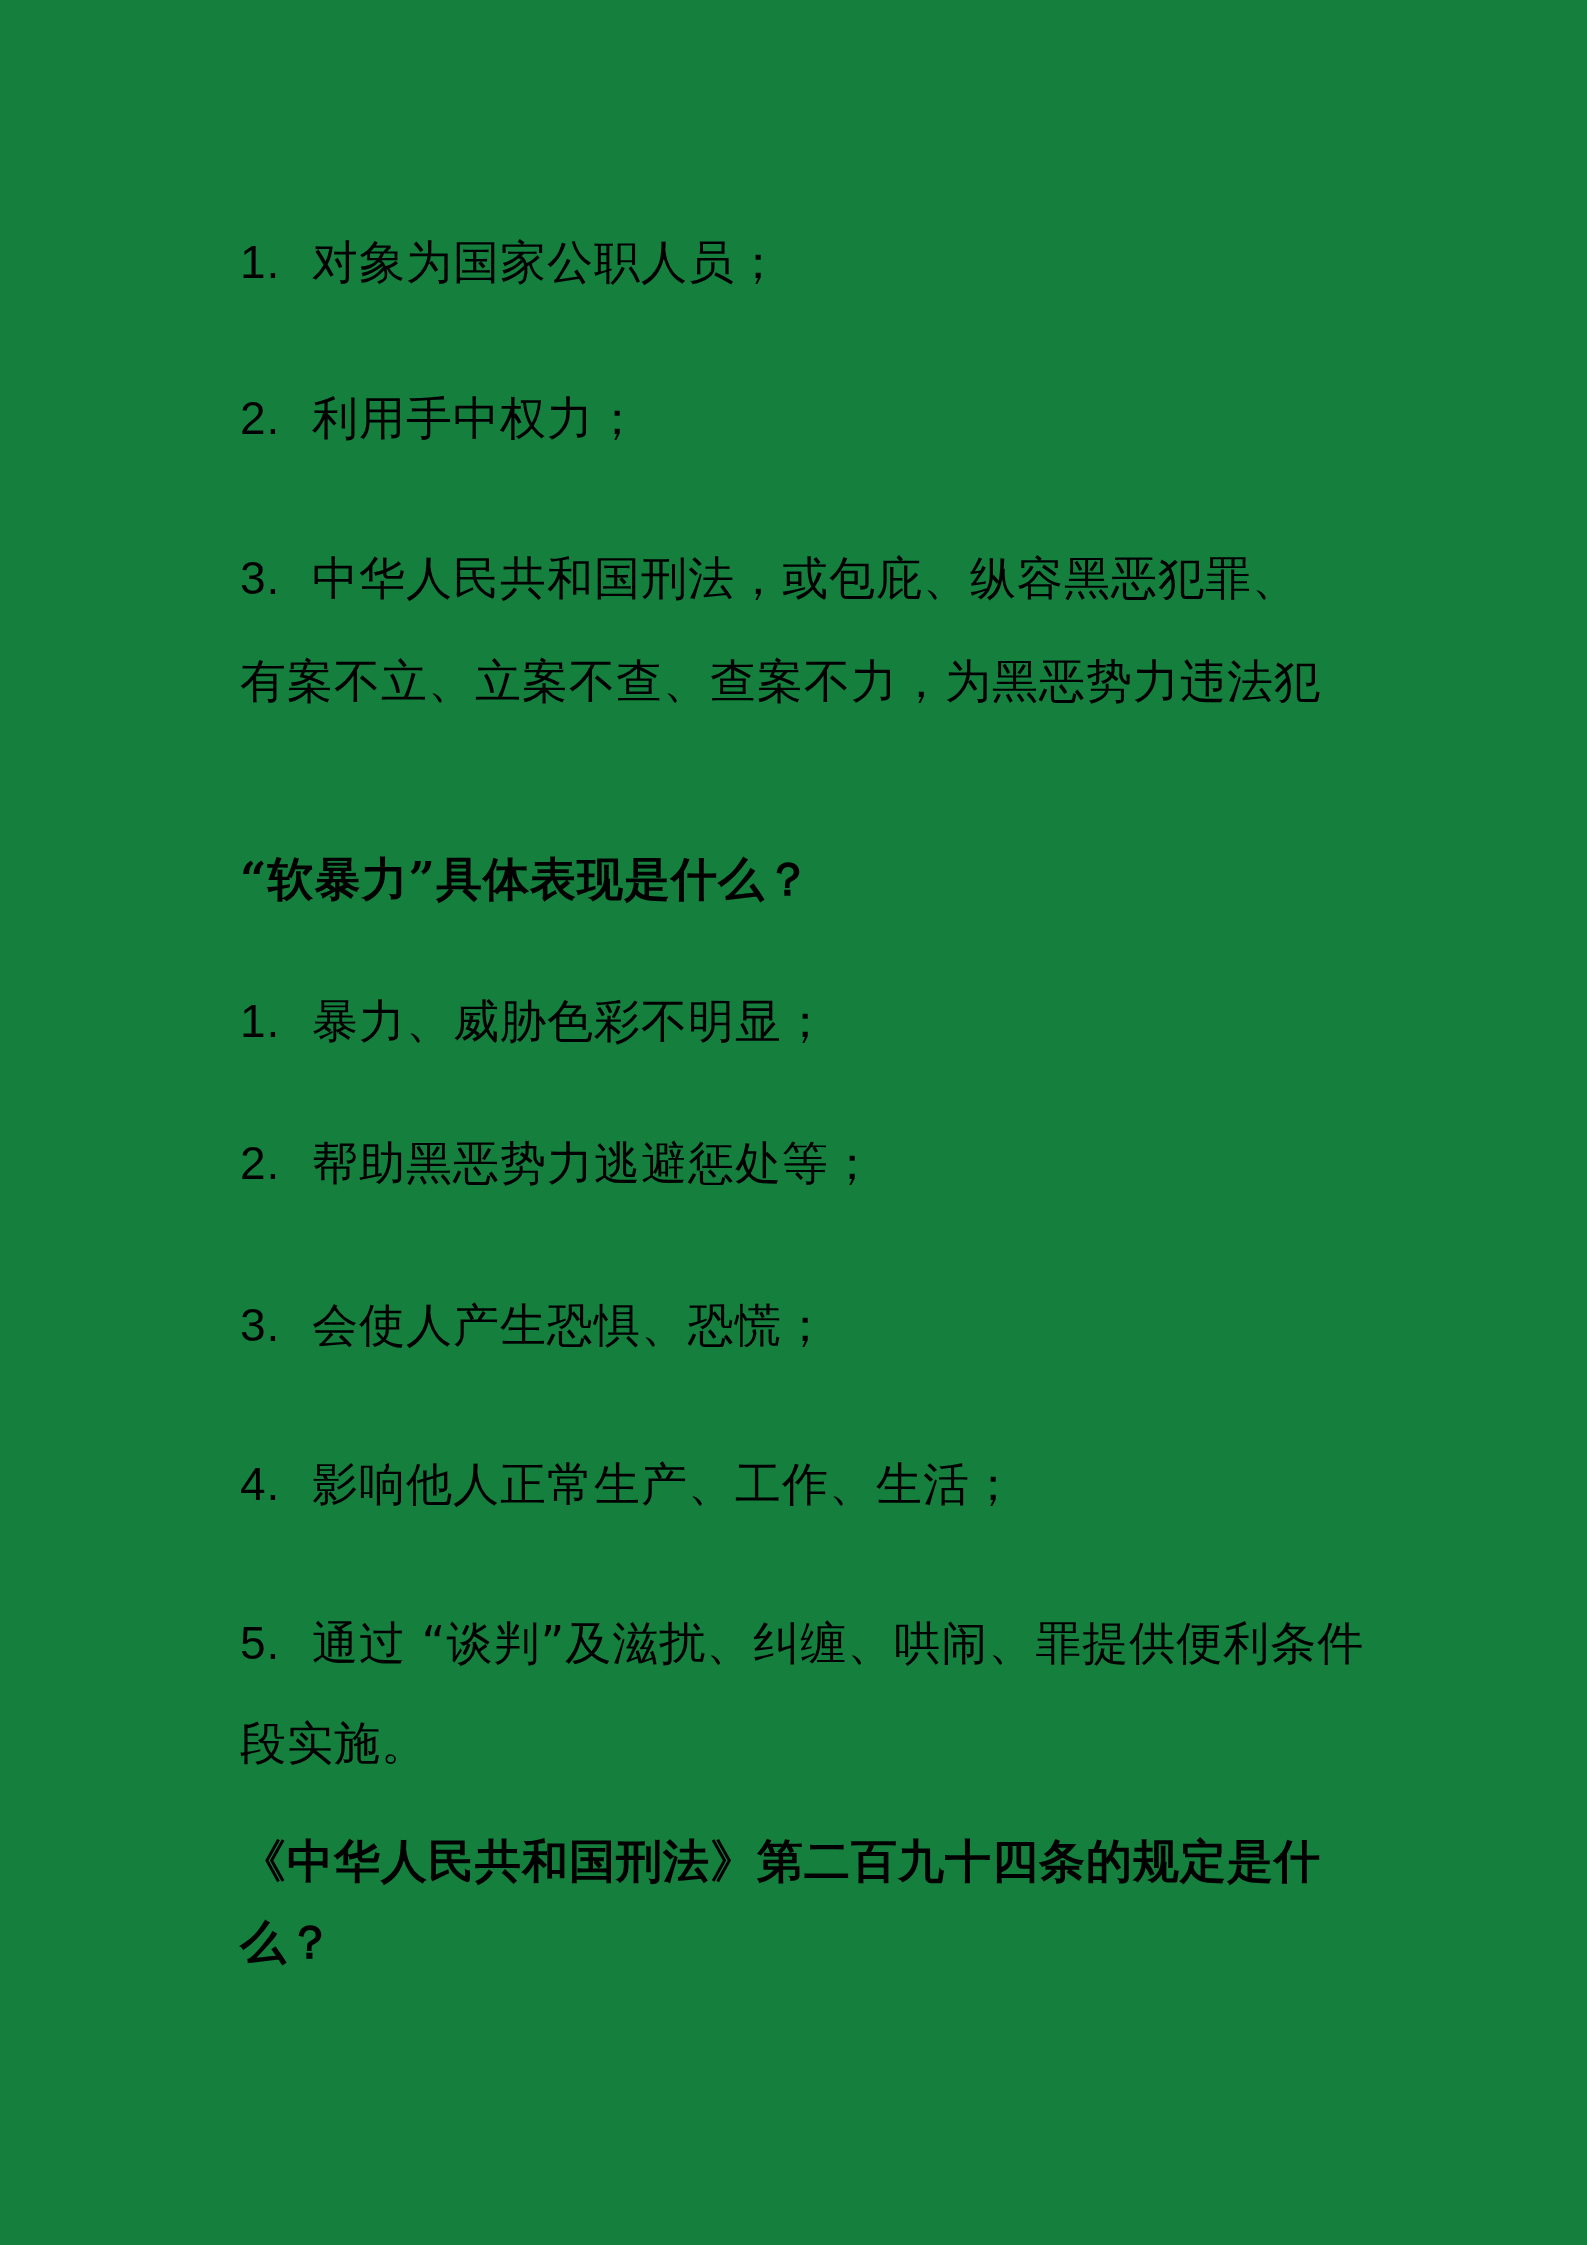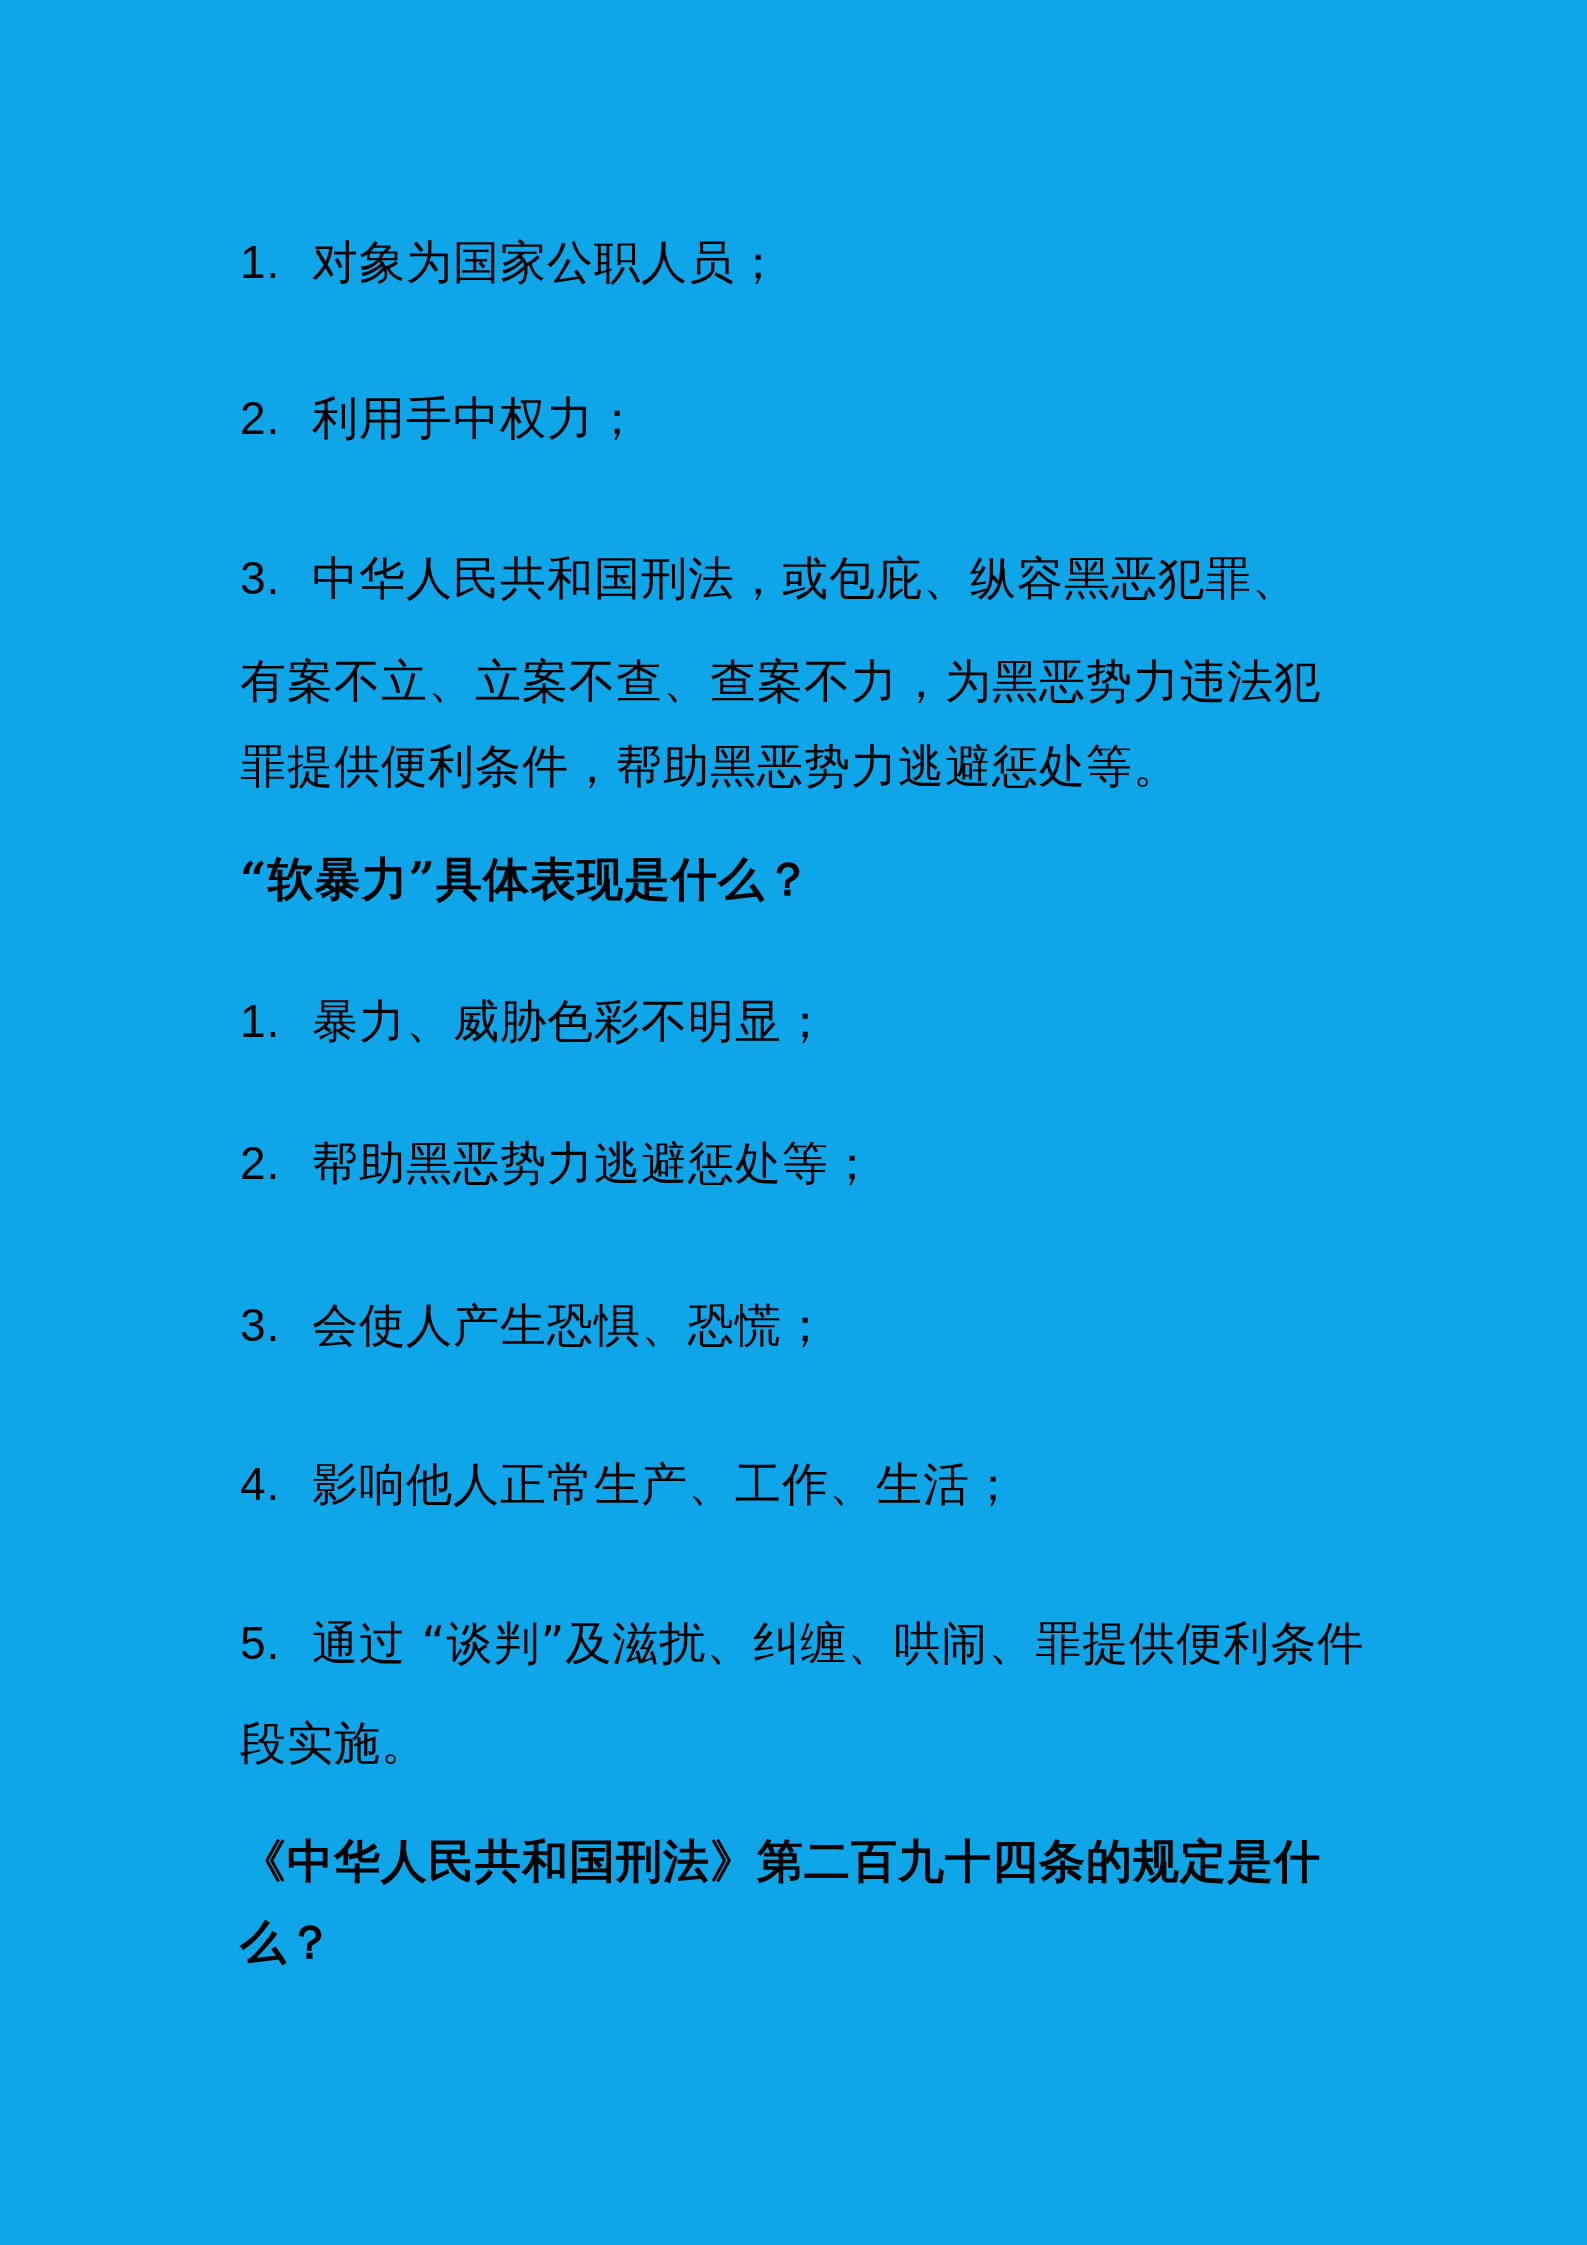--- a/index.html
+++ b/index.html
@@ -1,17 +1,17 @@
 <!DOCTYPE html>
 <html><head>
 <meta charset="utf-8">
 <style>
   html, body { margin: 0; padding: 0; background: #ffffff; }
   body { width: 1587px; height: 2245px; position: relative; overflow: hidden; }
-  .page { position: absolute; left: 0; top: 0; width: 1587px; height: 2245px; background: #0ea5e9; }
+  .page { position: absolute; left: 0; top: 0; width: 1587px; height: 2245px; background: #15803d; }
   .line {
     position: absolute;
     left: 240px;
     width: 1100px;
     font-family: "DejaVu Sans", "Liberation Sans", sans-serif;
     font-size: 46px;
     line-height: 60px;
     color: #000;
     white-space: nowrap;
     letter-spacing: 1px;
@@ -32,21 +32,20 @@
   </div>
 
   <div class="line" style="top:388px;">
     <span class="num">2.</span><span>利用手中权力；</span>
   </div>
 
   <div class="line" style="top:548px;">
     <span class="num">3.</span><span>中华人民共和国刑法，或包庇、纵容黑恶犯罪、</span>
   </div>
   <div class="line" style="top:651px;">有案不立、立案不查、查案不力，为黑恶势力违法犯</div>
-  <div class="line" style="top:736px;">罪提供便利条件，帮助黑恶势力逃避惩处等。</div>
 
   <div class="line heading" style="top:849px;">“软暴力”具体表现是什么？</div>
 
   <div class="line" style="top:991px;">
     <span class="num">1.</span><span>暴力、威胁色彩不明显；</span>
   </div>
 
   <div class="line" style="top:1133px;">
     <span class="num">2.</span><span>帮助黑恶势力逃避惩处等；</span>
   </div>

